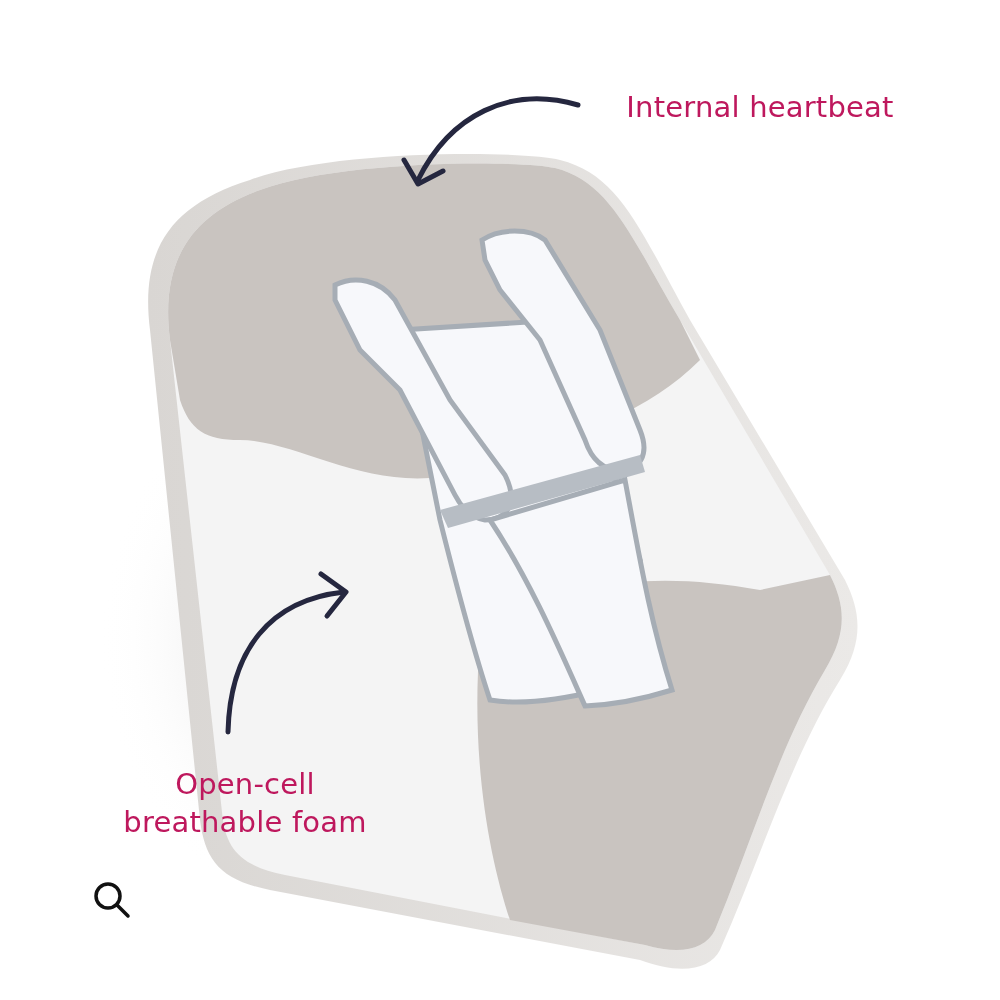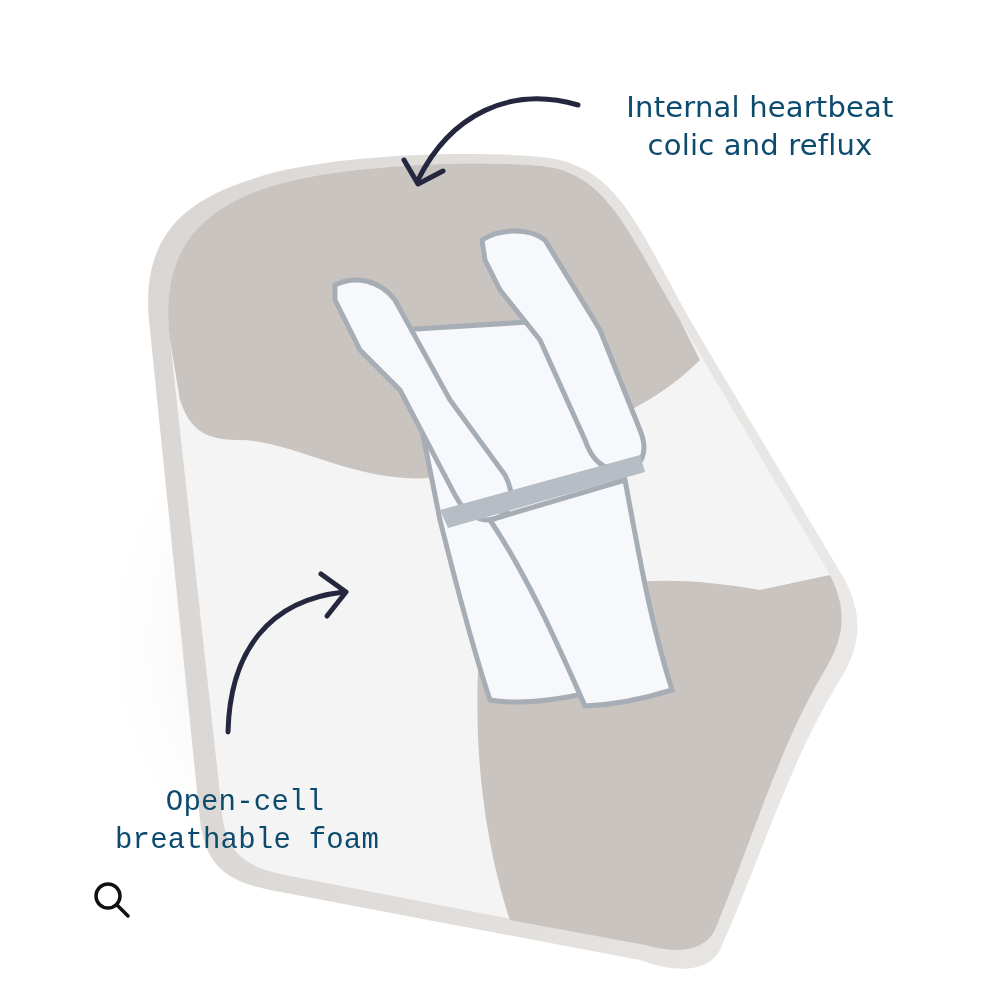--- a/index.html
+++ b/index.html
@@ -1,23 +1,23 @@
 <!DOCTYPE html>
 <html><head>
   <meta charset="utf-8">
   <style>
     html, body { margin: 0; padding: 0; background: #ffffff; }
     body { width: 1000px; height: 1000px; position: relative; overflow: hidden;
            font-family: "DejaVu Sans", sans-serif; }
     .stage { position: absolute; left: 0; top: 0; width: 1000px; height: 1000px; }
-    .caption { position: absolute; color: #0c4a6e; font-size: 29px; line-height: 38px;
+    .caption { position: absolute; color: #be185d; font-size: 29px; line-height: 38px;
                text-align: center; letter-spacing: 0.2px; font-family: "DejaVu Sans", sans-serif; }
     .caption span { display: block; white-space: nowrap; }
     .cap-top { left: 585px; top: 88px; width: 350px; }
-    .cap-bottom { left: 115px; top: 784px; width: 260px; font-family: Liberation Mono, monospace; }
+    .cap-bottom { left: 115px; top: 765px; width: 260px; }
     .zoom-btn { position: absolute; left: 88px; top: 876px; width: 48px; height: 48px;
                 cursor: pointer; }
     svg { display: block; }
   </style>
 </head>
 <body>
 
 <div class="stage">
   <svg width="1000" height="1000" viewBox="0 0 1000 1000">
     <defs>
@@ -75,21 +75,20 @@
     </g>
 
     <g fill="none" stroke="#25273f" stroke-width="5" stroke-linecap="round" stroke-linejoin="round">
       <path d="M228 732 C230 650 270 600 344 592"></path>
       <path d="M321 574 L346 592 L327 616"></path>
     </g>
   </svg>
 
   <div class="caption cap-top">
     <span>Internal heartbeat</span>
-    <span>colic and reflux</span>
   </div>
 
   <div class="caption cap-bottom">
     <span>Open-cell</span>
     <span>breathable foam</span>
   </div>
 
   <div class="zoom-btn">
     <svg width="48" height="48" viewBox="0 0 48 48">
       <circle cx="20" cy="20" r="12" fill="none" stroke="#111111" stroke-width="3.5"></circle>

